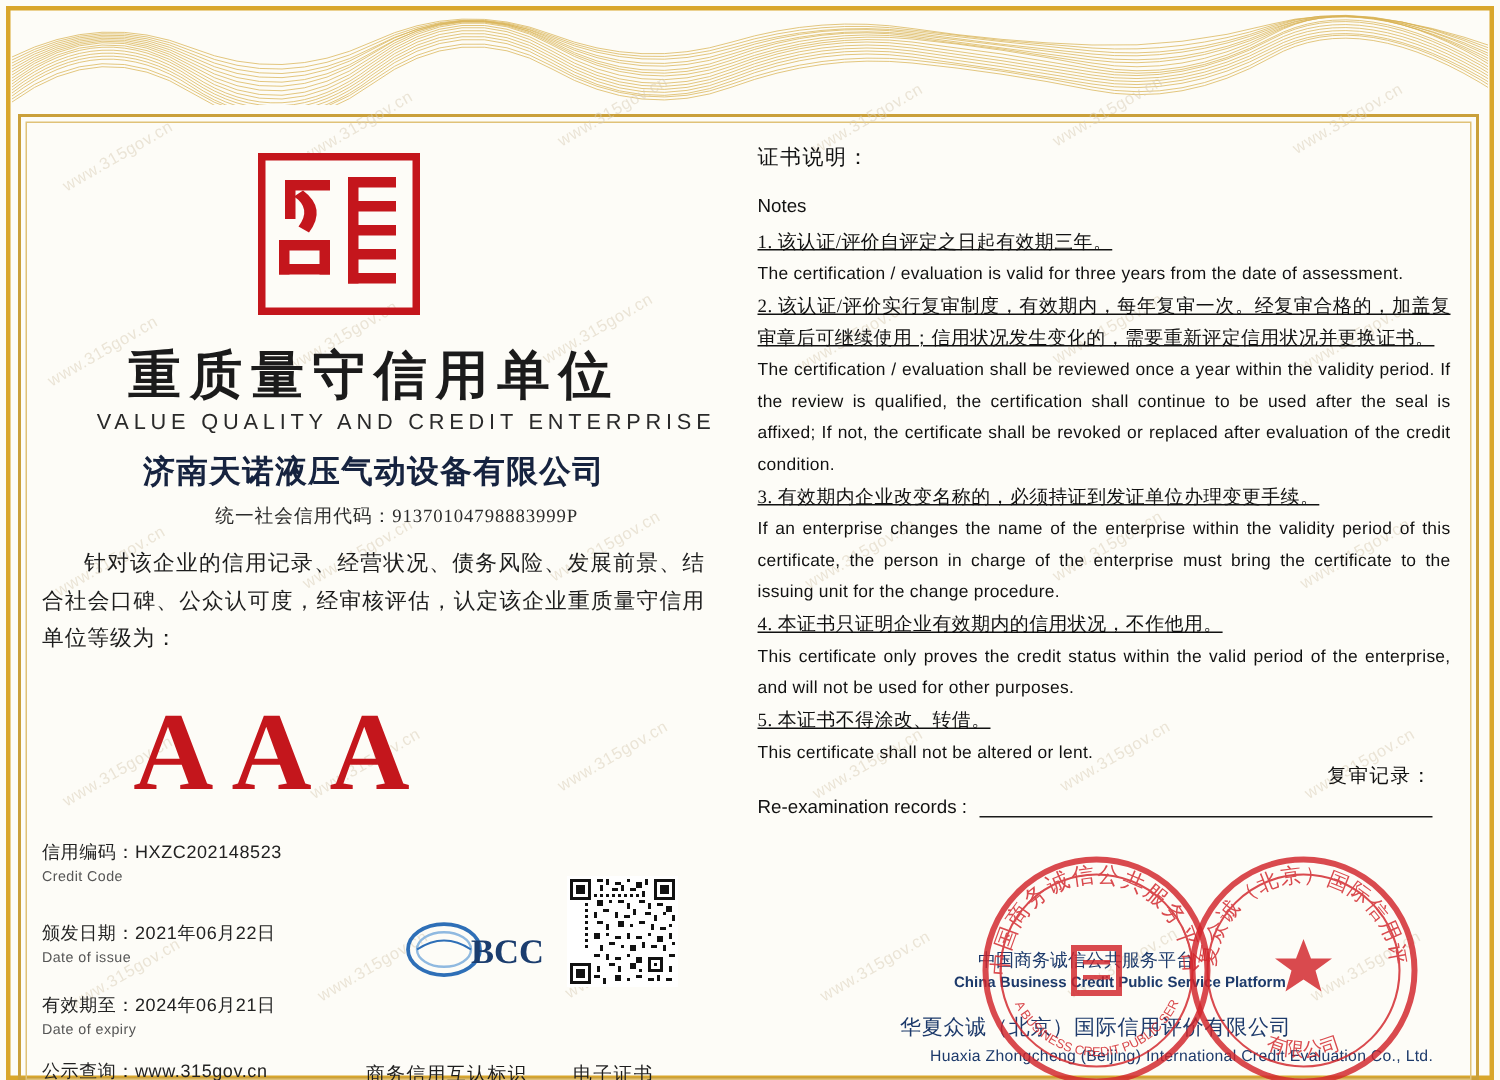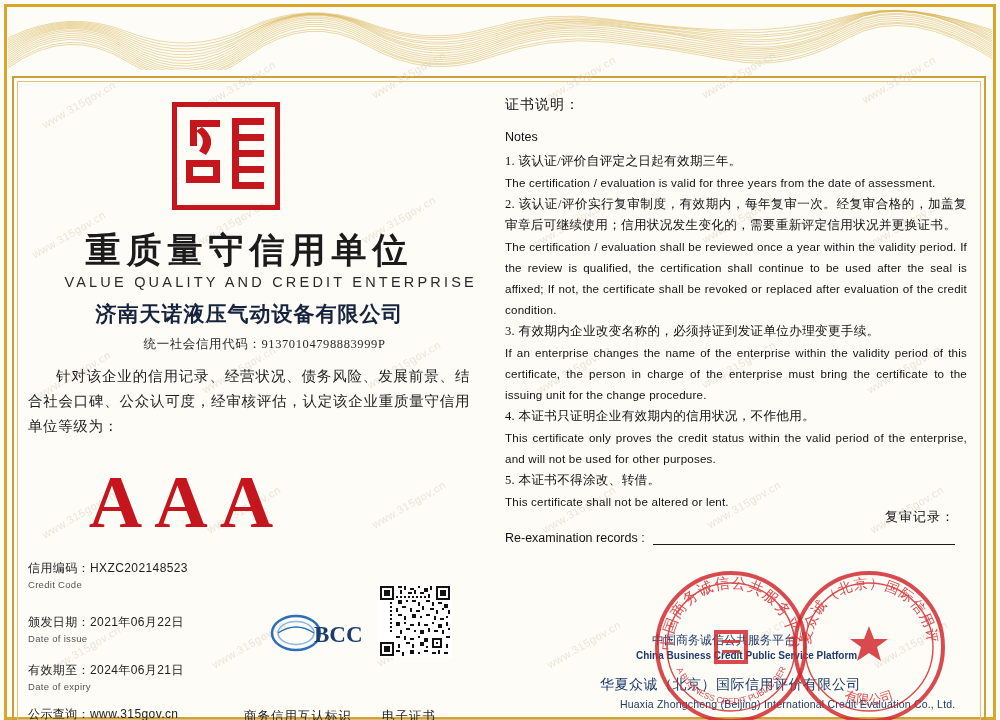--- a/index.html
+++ b/index.html
@@ -229,20 +229,21 @@
     color: #111;
     font-family: "Liberation Sans", sans-serif;
     margin-bottom: 7px;
   }
   .note-cn {
     font-size: 12.6px;
     line-height: 21px;
     color: #111;
     letter-spacing: 0.3px;
     text-align: justify;
+    text-decoration: underline;
   }
   .note-en {
     font-size: 11.6px;
     line-height: 21px;
     color: #111;
     font-family: "Liberation Sans", sans-serif;
     letter-spacing: 0.2px;
     text-align: justify;
     margin-bottom: 1px;
   }

